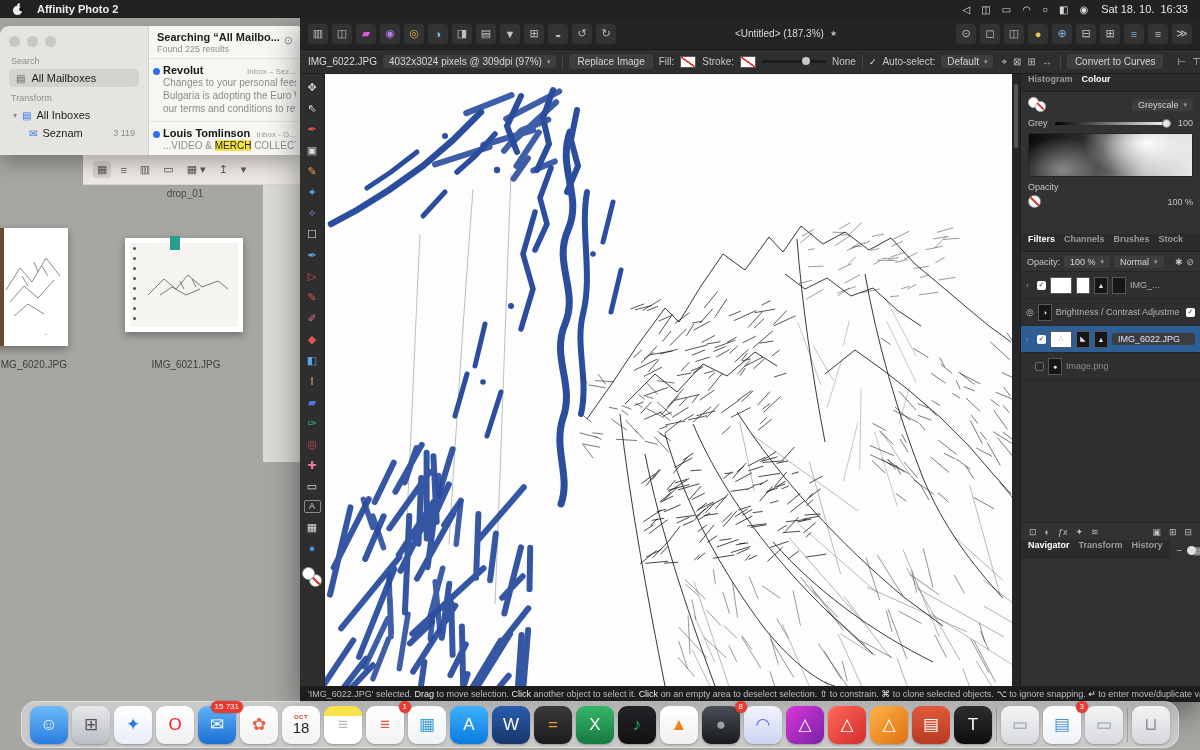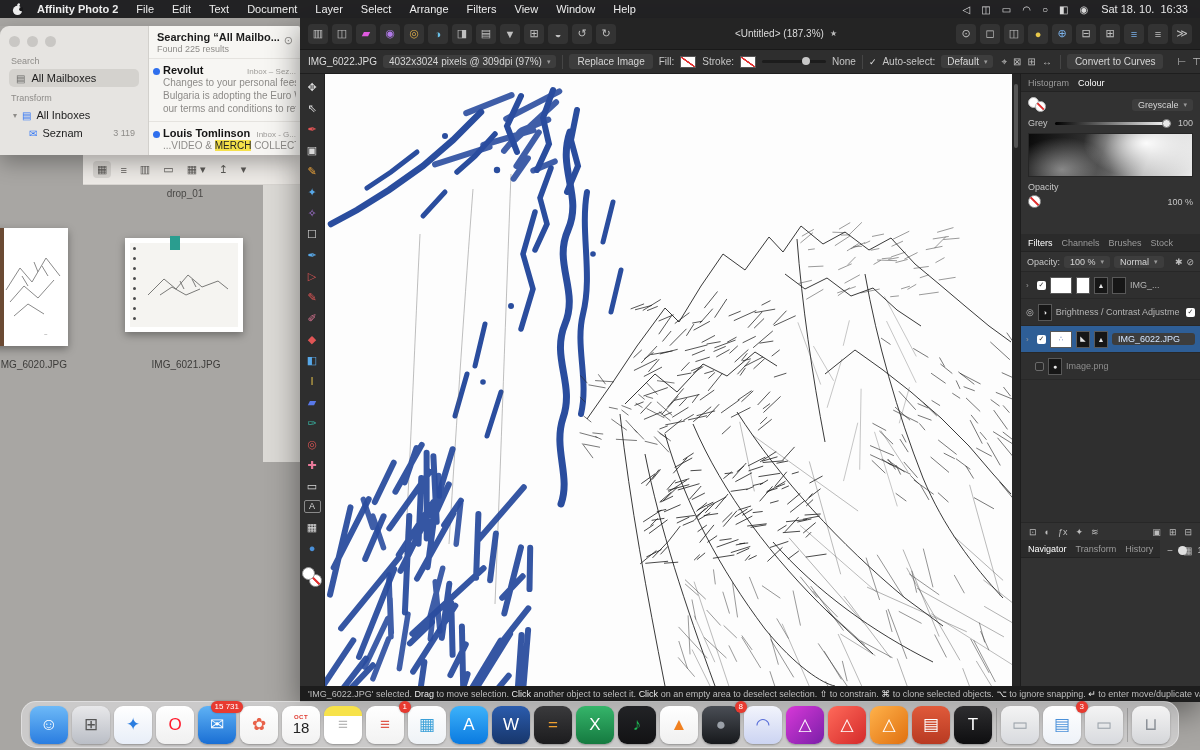--- a/index.html
+++ b/index.html
@@ -109,22 +109,22 @@
   .sw-back { position:absolute; right:0; bottom:0; width:13px; height:13px; border-radius:50%;
     background:linear-gradient(to top right,#fff 42%,#e03030 46%,#e03030 56%,#fff 60%); border:1px solid #999; }
 
   .ap-canvas { position:absolute; left:25px; top:56px; right:188px; bottom:16px; background:#fdfdfd; overflow:hidden; }
   .ap-canvas svg { display:block; width:100%; height:100%; }
   .ap-vscroll { position:absolute; right:180px; top:56px; width:8px; bottom:16px; background:#262626; }
   .ap-vscroll .vthumb { width:4px; height:64px; background:#555; border-radius:2px; margin:10px auto 0; }
 
   .ap-panels { position:absolute; right:0; top:56px; width:180px; bottom:16px; background:#323232;
     display:flex; flex-direction:column; font-size:9px; color:#c6c6c6; border-left:1px solid #1d1d1d; }
-  .panel-tabs { height:18px; background:#2b2b2b; display:flex; align-items:center; gap:9px;
-    padding:0 7px; border-bottom:1px solid #232323; flex:0 0 auto; }
+  .panel-tabs { height:18px; background:#2b2b2b; display:flex; gap:9px;
+    padding:0 7px; border-bottom:1px solid #232323; flex:0 0 auto;font-weight:bold; }
   .ptab { color:#9b9b9b; white-space:nowrap; }
   .ptab.active { color:#fff; }
   .colour-section { height:160px; display:flex; flex-direction:column; }
   .colour-body { padding:5px 7px 0; }
   .cp-row { display:flex; align-items:center; margin-bottom:5px; }
   .wheel { position:relative; width:20px; height:16px; }
   .wheel i { position:absolute; width:11px; height:11px; border-radius:50%; border:1px solid #bbb; background:#fff; }
   .wheel i:last-child { left:7px; top:4px; background:linear-gradient(to top right,#fff 40%,#e03030 47%,#e03030 55%,#fff 62%); }
   .h-slider { flex:1; height:3px; border-radius:2px; background:linear-gradient(90deg,#000,#fff); position:relative; margin:0 7px; }
   .h-slider .knob { position:absolute; right:0; top:-3px; width:9px; height:9px; border-radius:50%; background:#e8e8e8; border:1px solid #777; }
@@ -195,34 +195,20 @@
 <div id="menubar">
   <div class="menu-left">
     <span class="apple">
       <svg width="11" height="13" viewBox="0 0 11 13">
         <circle cx="5.5" cy="7.4" r="4.6" fill="#ededed"></circle>
         <circle cx="9.3" cy="6.2" r="2.1" fill="rgba(24,24,26,1)"></circle>
         <ellipse cx="6.6" cy="1.7" rx="1.2" ry="1.6" fill="#ededed" transform="rotate(35 6.6 1.7)"></ellipse>
       </svg>
     </span>
     <span class="app-name">Affinity Photo 2</span>
-    <div class="menu-items">
-
-    <span class="menu-item">File</span>
-        <span class="menu-item">Edit</span>
-        <span class="menu-item">Text</span>
-        <span class="menu-item">Document</span>
-        <span class="menu-item">Layer</span>
-        <span class="menu-item">Select</span>
-        <span class="menu-item">Arrange</span>
-        <span class="menu-item">Filters</span>
-        <span class="menu-item">View</span>
-        <span class="menu-item">Window</span>
-        <span class="menu-item">Help</span>
-      </div>
   </div>
   <div class="menu-right">
     <div class="menu-right" style="gap:11px;padding:0;">
 
     <span class="mb-icon">◁</span>
         <span class="mb-icon">◫</span>
         <span class="mb-icon">▭</span>
         <span class="mb-icon">◠</span>
         <span class="mb-icon">○</span>
         <span class="mb-icon">◧</span>

